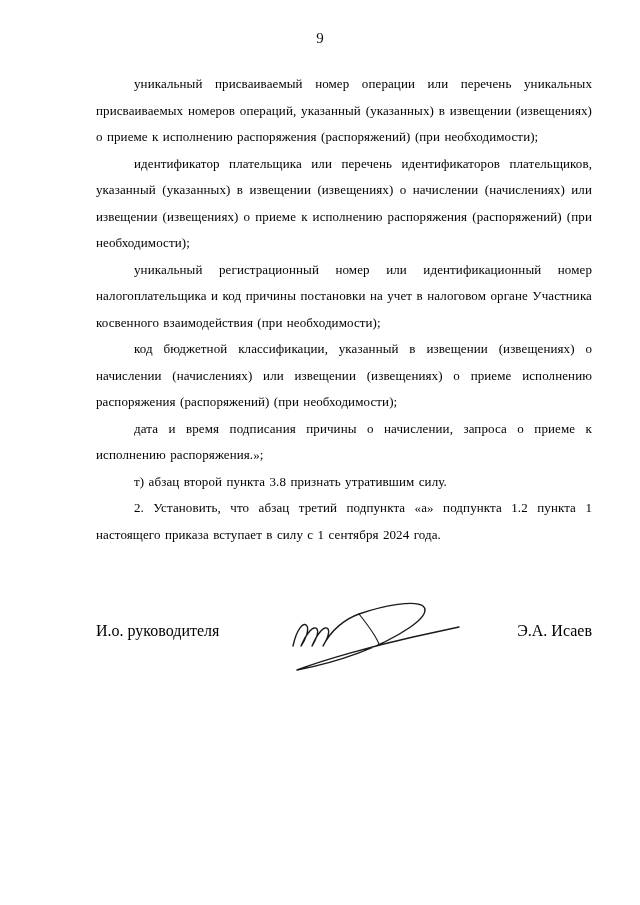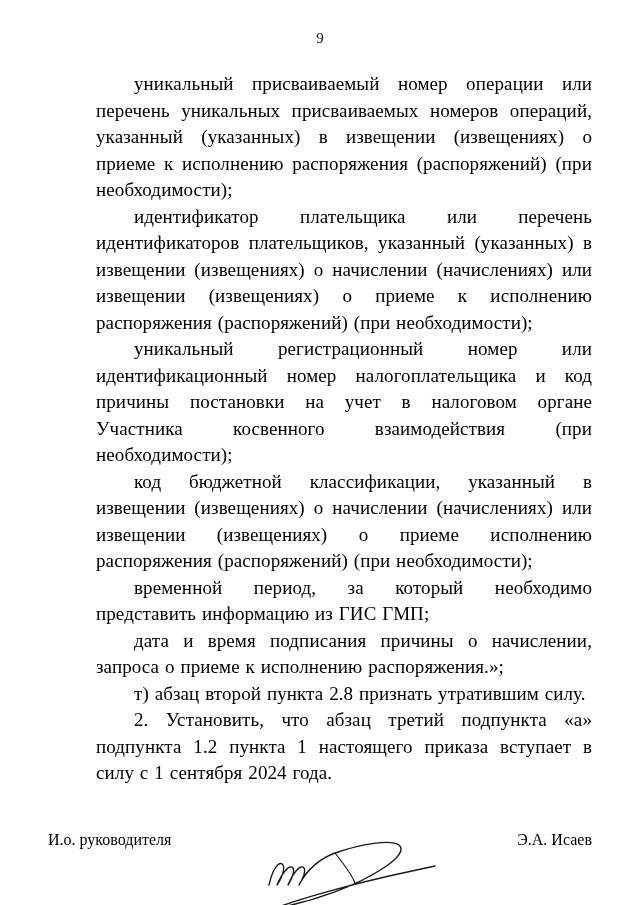--- a/index.html
+++ b/index.html
@@ -17,34 +17,34 @@
   .page-number {
     padding-top: 31px;
     text-align: center;
     font-size: 15px;
     line-height: 1;
     color: #111;
   }
   .content {
     margin: 25px 48px 0 96px;
     text-align: justify;
-    font-size: 19px;
+    font-size: 13px;
     line-height: 26.5px;
     letter-spacing: 0.1px;
   }
   .content p {
     margin: 0;
     padding: 0;
     text-indent: 38px;
     word-spacing: 1px;
   }
   .signature-row {
-    margin: 44px 48px 0 48px;
+    margin: 44px 48px 0 96px;
     display: flex;
-    align-items: flex-start;
+    align-items: center;
     justify-content: space-between;
     font-size: 16px;
   }
   .signer-title { white-space: nowrap; }
   .signer-name  { white-space: nowrap; }
   .sig {
     display: inline-block;
     width: 210px;
     height: 78px;
     margin: 0 8px;
@@ -58,23 +58,22 @@
 
 <div class="page">
 
   <div class="page-number">9</div>
 
   <div class="content">
     <p>уникальный присваиваемый номер операции или перечень уникальных присваиваемых номеров операций, указанный (указанных) в извещении (извещениях) о приеме к исполнению распоряжения (распоряжений) (при необходимости);</p>
     <p>идентификатор плательщика или перечень идентификаторов плательщиков, указанный (указанных) в извещении (извещениях) о начислении (начислениях) или извещении (извещениях) о приеме к исполнению распоряжения (распоряжений) (при необходимости);</p>
     <p>уникальный регистрационный номер или идентификационный номер налогоплательщика и код причины постановки на учет в налоговом органе Участника косвенного взаимодействия (при необходимости);</p>
     <p>код бюджетной классификации, указанный в извещении (извещениях) о начислении (начислениях) или извещении (извещениях) о приеме исполнению распоряжения (распоряжений) (при необходимости);</p>
-    <p>временной период, за который необходимо представить информацию из ГИС ГМП;</p>
     <p>дата и время подписания причины о начислении, запроса о приеме к исполнению распоряжения.»;</p>
-    <p>т) абзац второй пункта 2.8 признать утратившим силу.</p>
+    <p>т) абзац второй пункта 3.8 признать утратившим силу.</p>
     <p>2. Установить, что абзац третий подпункта «а» подпункта 1.2 пункта 1 настоящего приказа вступает в силу с 1 сентября 2024 года.</p>
   </div>
 
   <div class="signature-row">
     <span class="signer-title">И.о. руководителя</span>
 
     <span class="sig">
       <svg width="210" height="78" viewBox="0 0 210 78" xmlns="http://www.w3.org/2000/svg">
         <path d="M30 46
                  C34 28 41 21 44 26 C46 30 43 39 38 46

